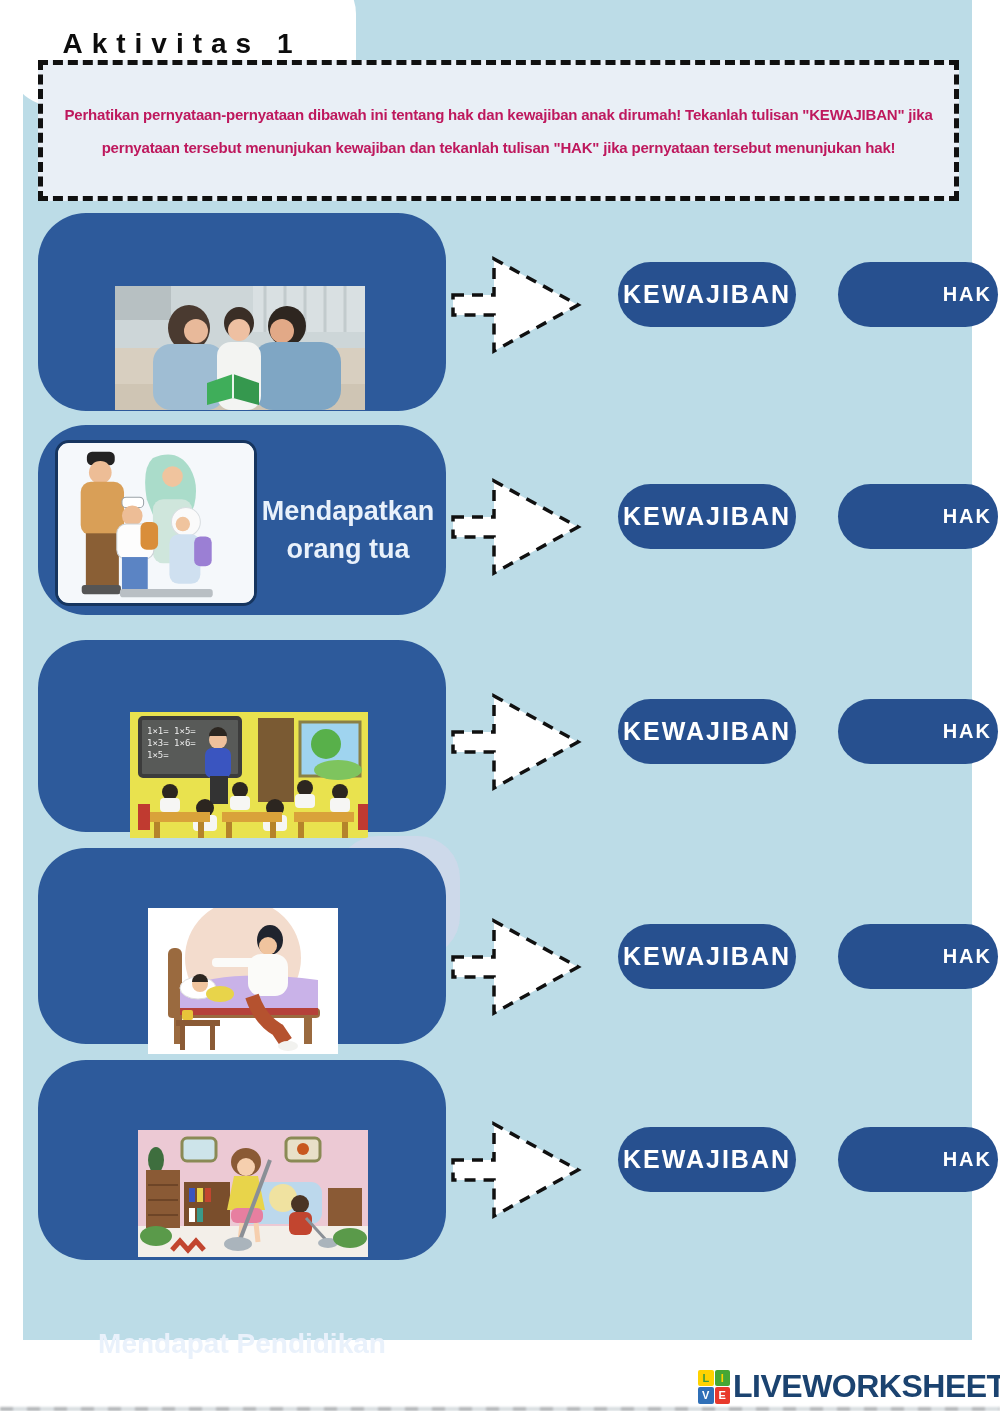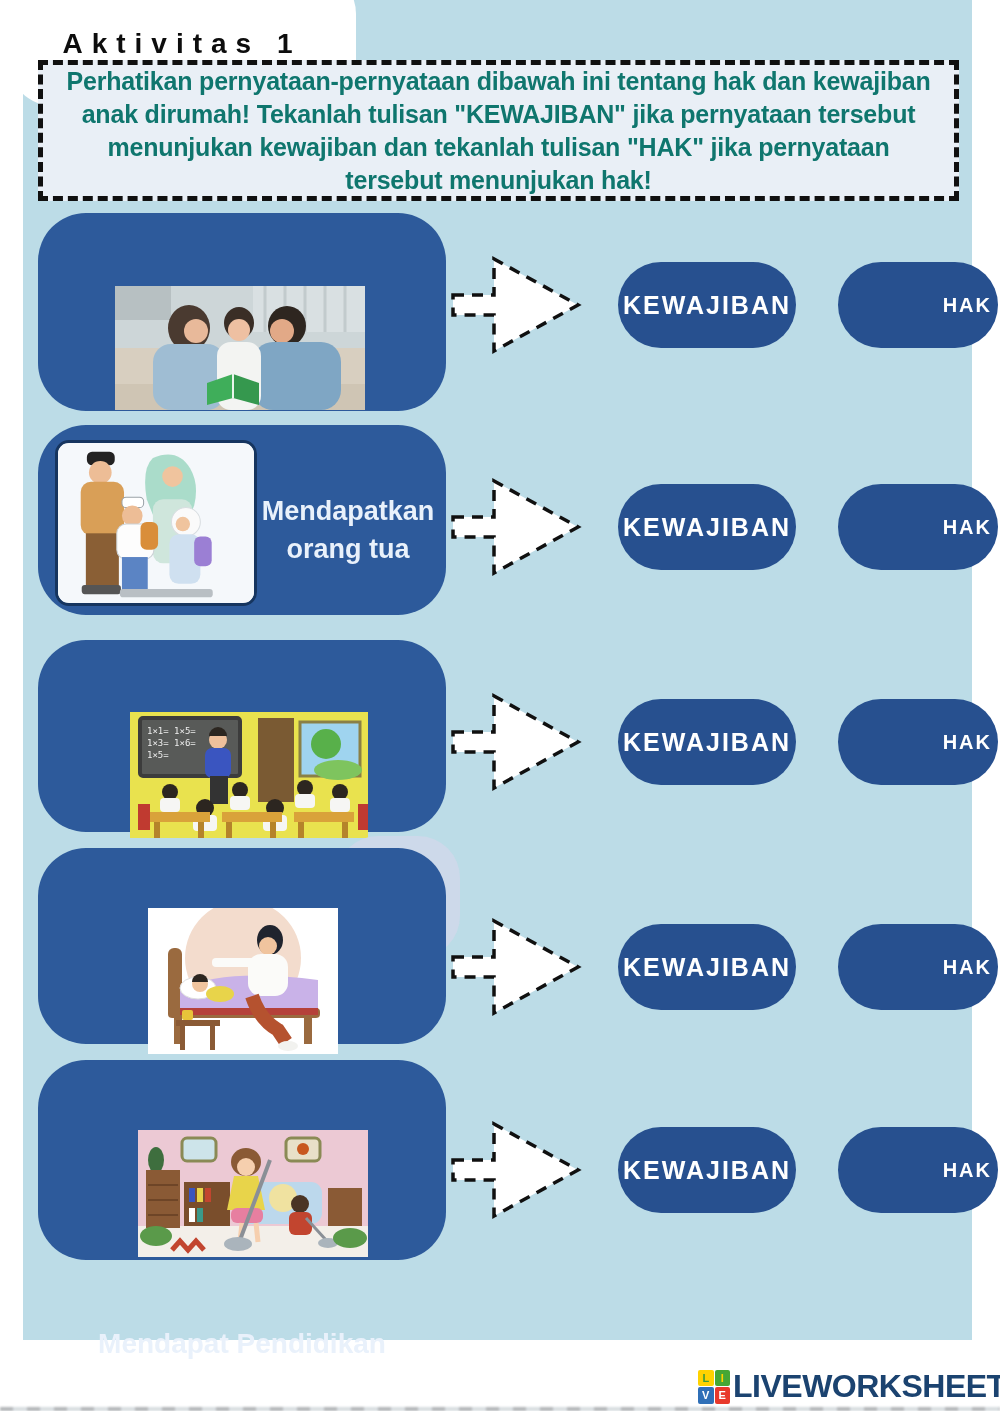--- a/index.html
+++ b/index.html
@@ -6,22 +6,22 @@
   .page{position:relative;width:1000px;height:1411px;background:#ffffff;overflow:hidden;
         font-family:"Liberation Sans",sans-serif;}
   .canvas{position:absolute;left:23px;top:0;width:949px;height:1340px;background:#bcdce7;}
 
   
   .title-bubble{position:absolute;left:8px;top:-32px;width:348px;height:138px;background:#ffffff;
         border-radius:46px;display:flex;align-items:center;justify-content:center;padding-top:14px;box-sizing:border-box;}
   .title-bubble span{font-size:28px;font-weight:bold;color:#0d0d0d;letter-spacing:9px;}
   .instructions{position:absolute;left:38px;top:60px;width:921px;height:141px;background:#e9eff6;
         border:5px dashed #101010;box-sizing:border-box;display:flex;align-items:center;justify-content:center;}
-  .instructions p{margin:0 14px;text-align:center;font-size:25px;font-weight:bold;line-height:33px;
-        color:#0f766e;letter-spacing:-0.2px;}
+  .instructions p{margin:0 14px;text-align:center;font-size:15px;font-weight:bold;line-height:33px;
+        color:#be185d;letter-spacing:-0.2px;}
 
   
   .card{position:absolute;background:#2d5a9b;border-radius:48px;}
   .ctitle{position:absolute;color:#e9f1fb;font-weight:bold;text-align:center;width:100%;margin-top:32px;}
   .pic{position:absolute;display:block;}
 
   .r1-card{left:38px;top:213px;width:408px;height:198px;}
   .r1-title{top:227px;font-size:28px;}
   .r1-pic{left:115px;top:286px;width:250px;height:124px;}
 
@@ -39,21 +39,21 @@
   .r4-pic{left:148px;top:908px;width:190px;height:146px;background:#ffffff;}
 
   .r5-card{left:38px;top:1060px;width:408px;height:200px;}
   .r5-pic{left:138px;top:1130px;width:230px;height:127px;}
 
   
   .arrow{position:absolute;left:450px;width:132px;height:112px;}
   .a1{top:249px;} .a2{top:471px;} .a3{top:686px;} .a4{top:911px;} .a5{top:1114px;}
 
   
-  .pill{position:absolute;height:86px;border-radius:43px;background:#27508f;color:#ffffff;border:none;
+  .pill{position:absolute;height:65px;border-radius:43px;background:#27508f;color:#ffffff;border:none;
         font-family:"Liberation Sans",sans-serif;font-weight:bold;letter-spacing:2px;cursor:pointer;
         display:flex;align-items:center;justify-content:center;}
   .kw{left:618px;width:178px;font-size:25px;}
   .hk{left:838px;width:160px;font-size:20px;justify-content:flex-end;}
   .p1{top:262px;} .p2{top:484px;} .p3{top:699px;} .p4{top:924px;} .p5{top:1127px;}
 
   
   .brand{position:absolute;left:698px;top:1368px;display:flex;align-items:center;}
   .logo-grid{width:32px;height:34px;display:grid;grid-template-columns:1fr 1fr;grid-template-rows:1fr 1fr;
         gap:1px;margin-right:3px;}

